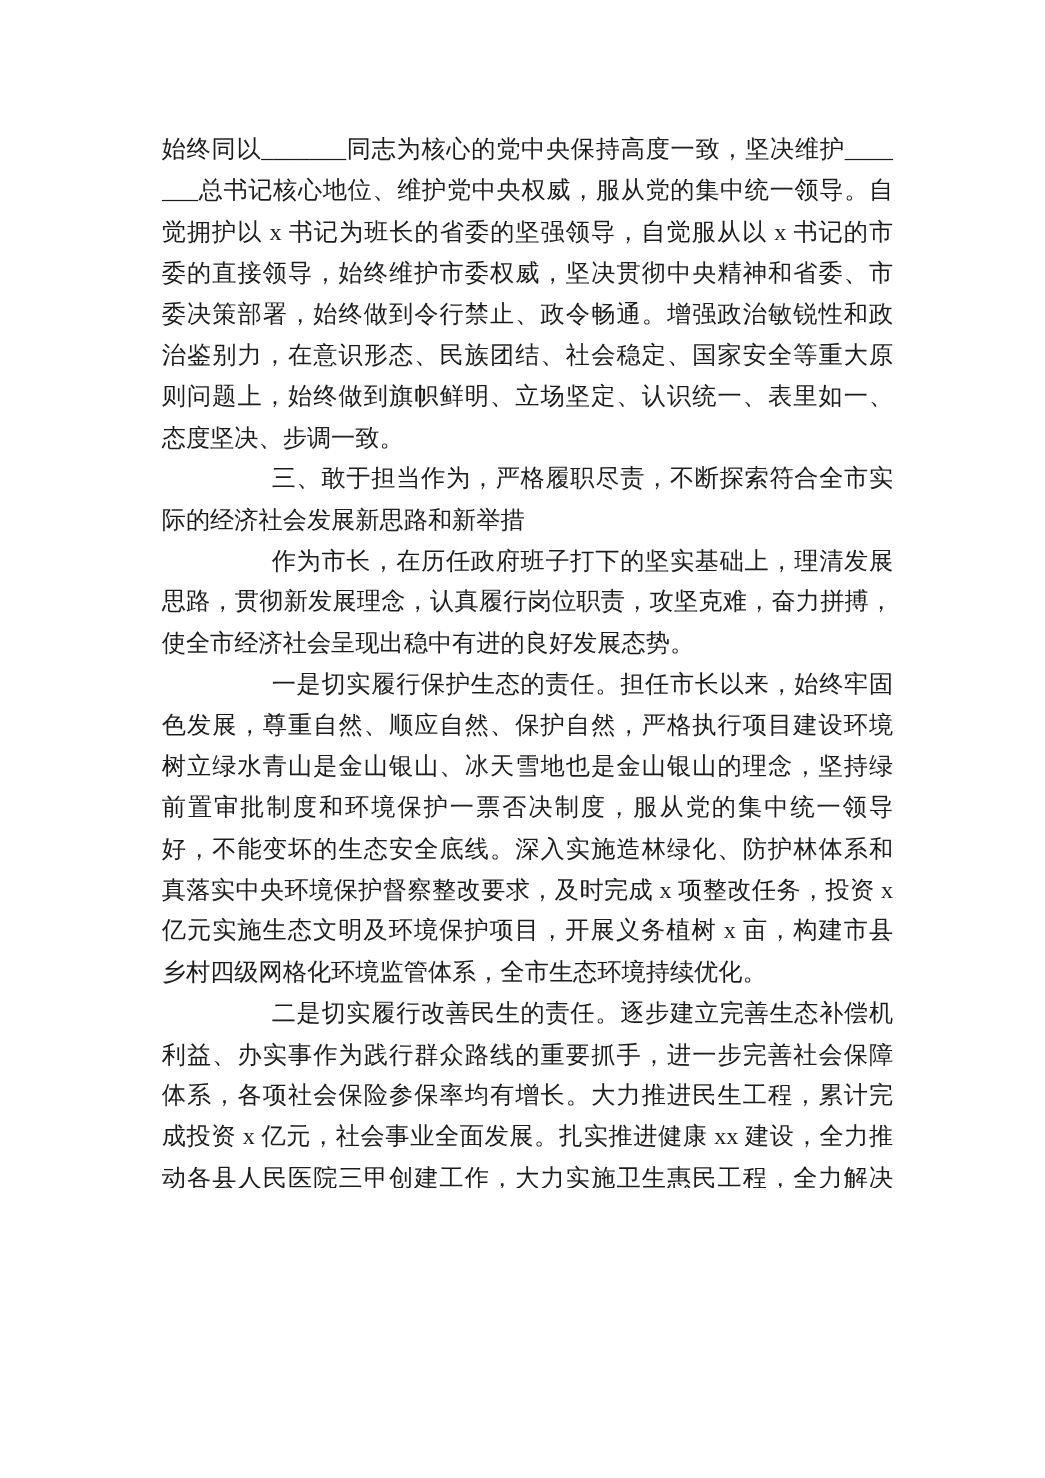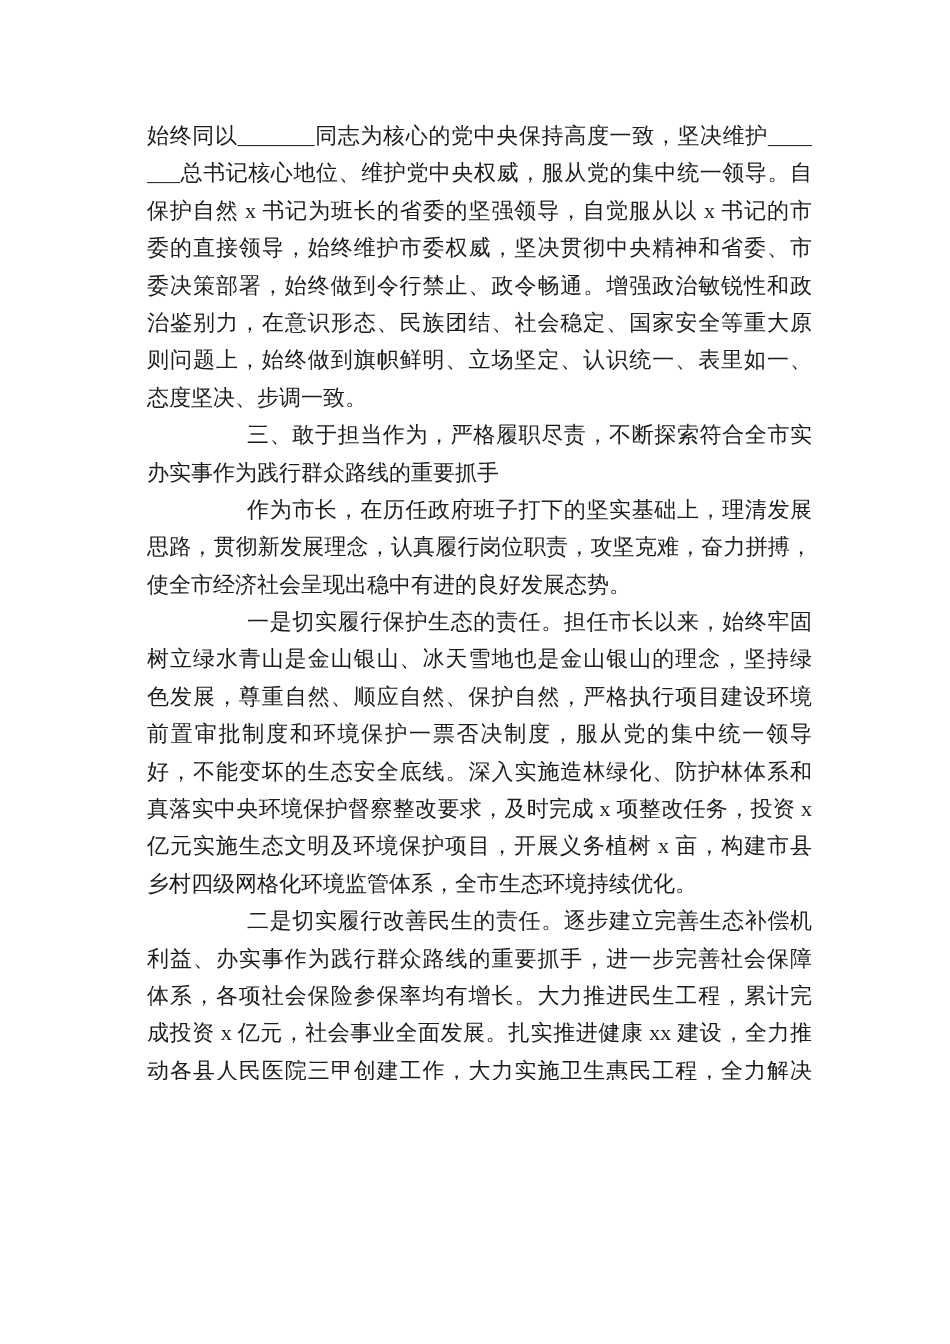--- a/index.html
+++ b/index.html
@@ -47,34 +47,34 @@
     text-align: right;
   }
 </style>
 </head>
 <body>
 
 <div class="page">
   <div class="doc-body">
       <div class="line">始终同以_______同志为核心的党中央保持高度一致，坚决维护____</div>
       <div class="line">___总书记核心地位、维护党中央权威，服从党的集中统一领导。自</div>
-      <div class="line">保护自然 x 书记为班长的省委的坚强领导，自觉服从以 x 书记的市</div>
+      <div class="line">觉拥护以 x 书记为班长的省委的坚强领导，自觉服从以 x 书记的市</div>
       <div class="line">委的直接领导，始终维护市委权威，坚决贯彻中央精神和省委、市</div>
       <div class="line">委决策部署，始终做到令行禁止、政令畅通。增强政治敏锐性和政</div>
       <div class="line">治鉴别力，在意识形态、民族团结、社会稳定、国家安全等重大原</div>
       <div class="line">则问题上，始终做到旗帜鲜明、立场坚定、认识统一、表里如一、</div>
       <div class="line para-end">态度坚决、步调一致。</div>
       <div class="line indent">三、敢于担当作为，严格履职尽责，不断探索符合全市实</div>
-      <div class="line para-end">办实事作为践行群众路线的重要抓手</div>
+      <div class="line para-end">际的经济社会发展新思路和新举措</div>
       <div class="line indent">作为市长，在历任政府班子打下的坚实基础上，理清发展</div>
       <div class="line">思路，贯彻新发展理念，认真履行岗位职责，攻坚克难，奋力拼搏，</div>
       <div class="line para-end">使全市经济社会呈现出稳中有进的良好发展态势。</div>
       <div class="line indent">一是切实履行保护生态的责任。担任市长以来，始终牢固</div>
+      <div class="line">色发展，尊重自然、顺应自然、保护自然，严格执行项目建设环境</div>
       <div class="line">树立绿水青山是金山银山、冰天雪地也是金山银山的理念，坚持绿</div>
-      <div class="line">色发展，尊重自然、顺应自然、保护自然，严格执行项目建设环境</div>
       <div class="line">前置审批制度和环境保护一票否决制度，服从党的集中统一领导</div>
       <div class="line">好，不能变坏的生态安全底线。深入实施造林绿化、防护林体系和</div>
       <div class="line">真落实中央环境保护督察整改要求，及时完成 x 项整改任务，投资 x</div>
       <div class="line">亿元实施生态文明及环境保护项目，开展义务植树 x 亩，构建市县</div>
       <div class="line para-end">乡村四级网格化环境监管体系，全市生态环境持续优化。</div>
       <div class="line indent">二是切实履行改善民生的责任。逐步建立完善生态补偿机制</div>
       <div class="line">利益、办实事作为践行群众路线的重要抓手，进一步完善社会保障</div>
       <div class="line">体系，各项社会保险参保率均有增长。大力推进民生工程，累计完</div>
       <div class="line">成投资 x 亿元，社会事业全面发展。扎实推进健康 xx 建设，全力推</div>
       <div class="line">动各县人民医院三甲创建工作，大力实施卫生惠民工程，全力解决</div>

